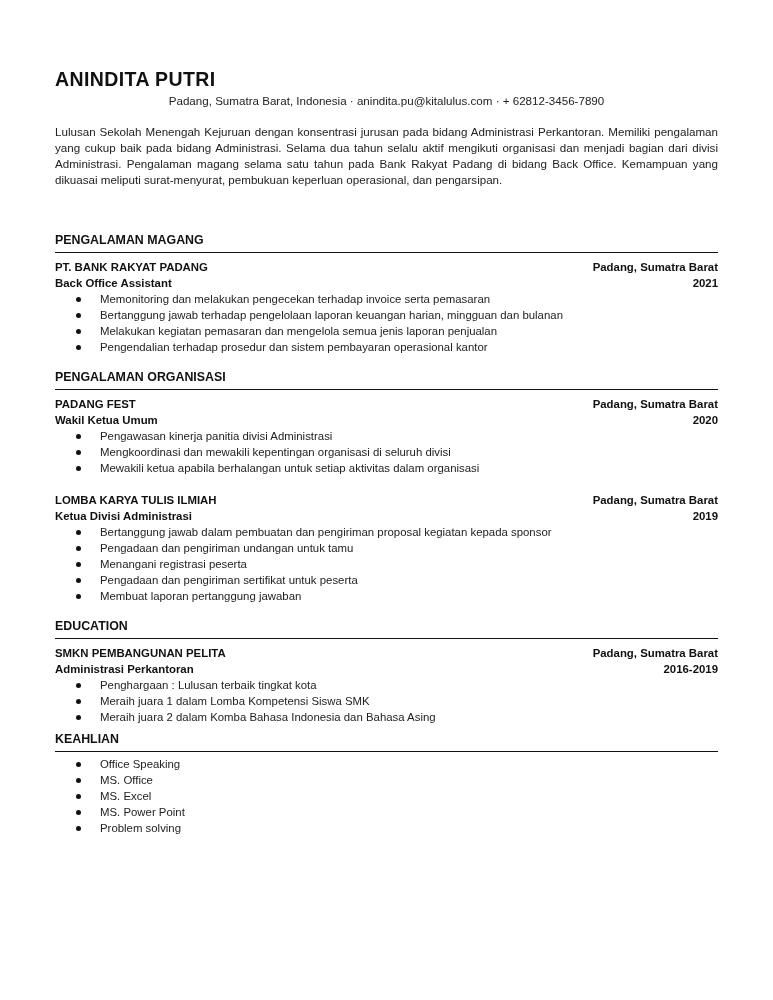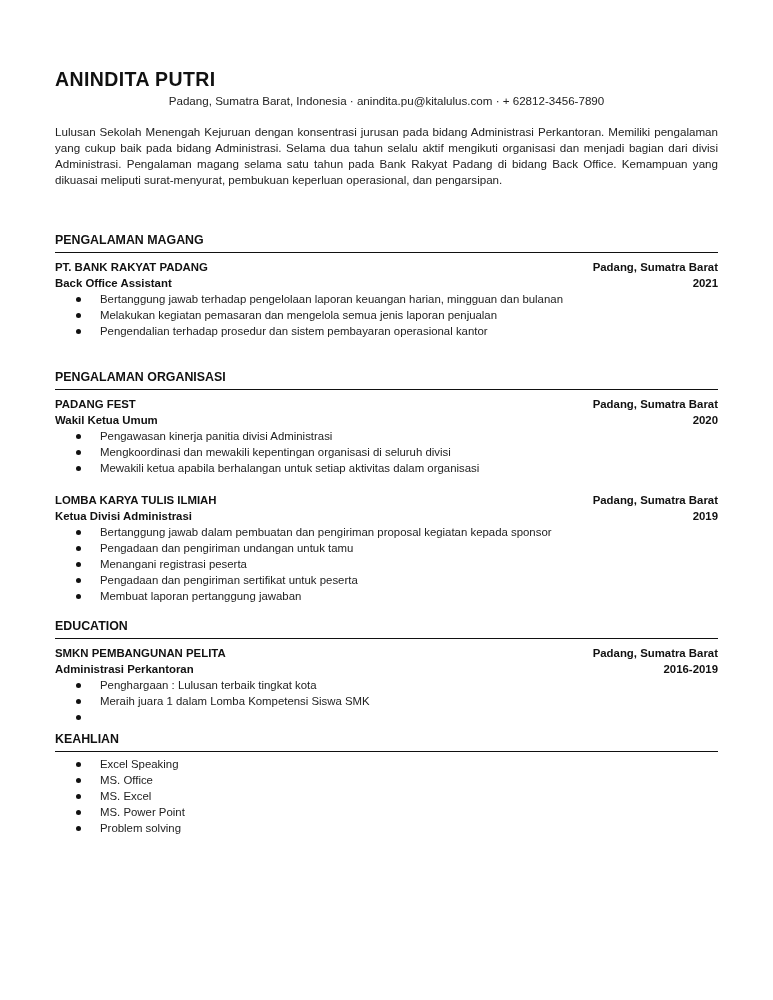--- a/index.html
+++ b/index.html
@@ -33,20 +33,21 @@
     <div class="entry">
       <div class="row">
         <span>PT. BANK RAKYAT PADANG</span>
         <span>Padang, Sumatra Barat</span>
       </div>
       <div class="row">
         <span>Back Office Assistant</span>
         <span>2021</span>
       </div>
       <ul class="bullets">
+        <li><span class="dot"></span><span>Memonitoring dan melakukan pengecekan terhadap invoice serta pemasaran</span></li>
         <li><span class="dot"></span><span>Bertanggung jawab terhadap pengelolaan laporan keuangan harian, mingguan dan bulanan</span></li>
         <li><span class="dot"></span><span>Melakukan kegiatan pemasaran dan mengelola semua jenis laporan penjualan</span></li>
         <li><span class="dot"></span><span>Pengendalian terhadap prosedur dan sistem pembayaran operasional kantor</span></li>
       </ul>
     </div>
   </div>
 
   <div class="section" style="top:369px;">
     <div class="sec-title">PENGALAMAN ORGANISASI</div>
     <div class="sec-rule"></div>
@@ -92,30 +93,30 @@
         <span>SMKN PEMBANGUNAN PELITA</span>
         <span>Padang, Sumatra Barat</span>
       </div>
       <div class="row">
         <span>Administrasi Perkantoran</span>
         <span>2016-2019</span>
       </div>
       <ul class="bullets">
         <li><span class="dot"></span><span>Penghargaan : Lulusan terbaik tingkat kota</span></li>
         <li><span class="dot"></span><span>Meraih juara 1 dalam Lomba Kompetensi Siswa SMK</span></li>
-        <li><span class="dot"></span></li>
+        <li><span class="dot"></span><span>Meraih juara 2 dalam Komba Bahasa Indonesia dan Bahasa Asing</span></li>
       </ul>
     </div>
   </div>
 
   <div class="section" style="top:731px;">
     <div class="sec-title">KEAHLIAN</div>
     <div class="sec-rule"></div>
     <ul class="bullets" style="margin-top:4px;">
-      <li><span class="dot"></span><span>Excel Speaking</span></li>
+      <li><span class="dot"></span><span>Office Speaking</span></li>
       <li><span class="dot"></span><span>MS. Office</span></li>
       <li><span class="dot"></span><span>MS. Excel</span></li>
       <li><span class="dot"></span><span>MS. Power Point</span></li>
       <li><span class="dot"></span><span>Problem solving</span></li>
     </ul>
   </div>
 
 </div>
 
 </body></html>

